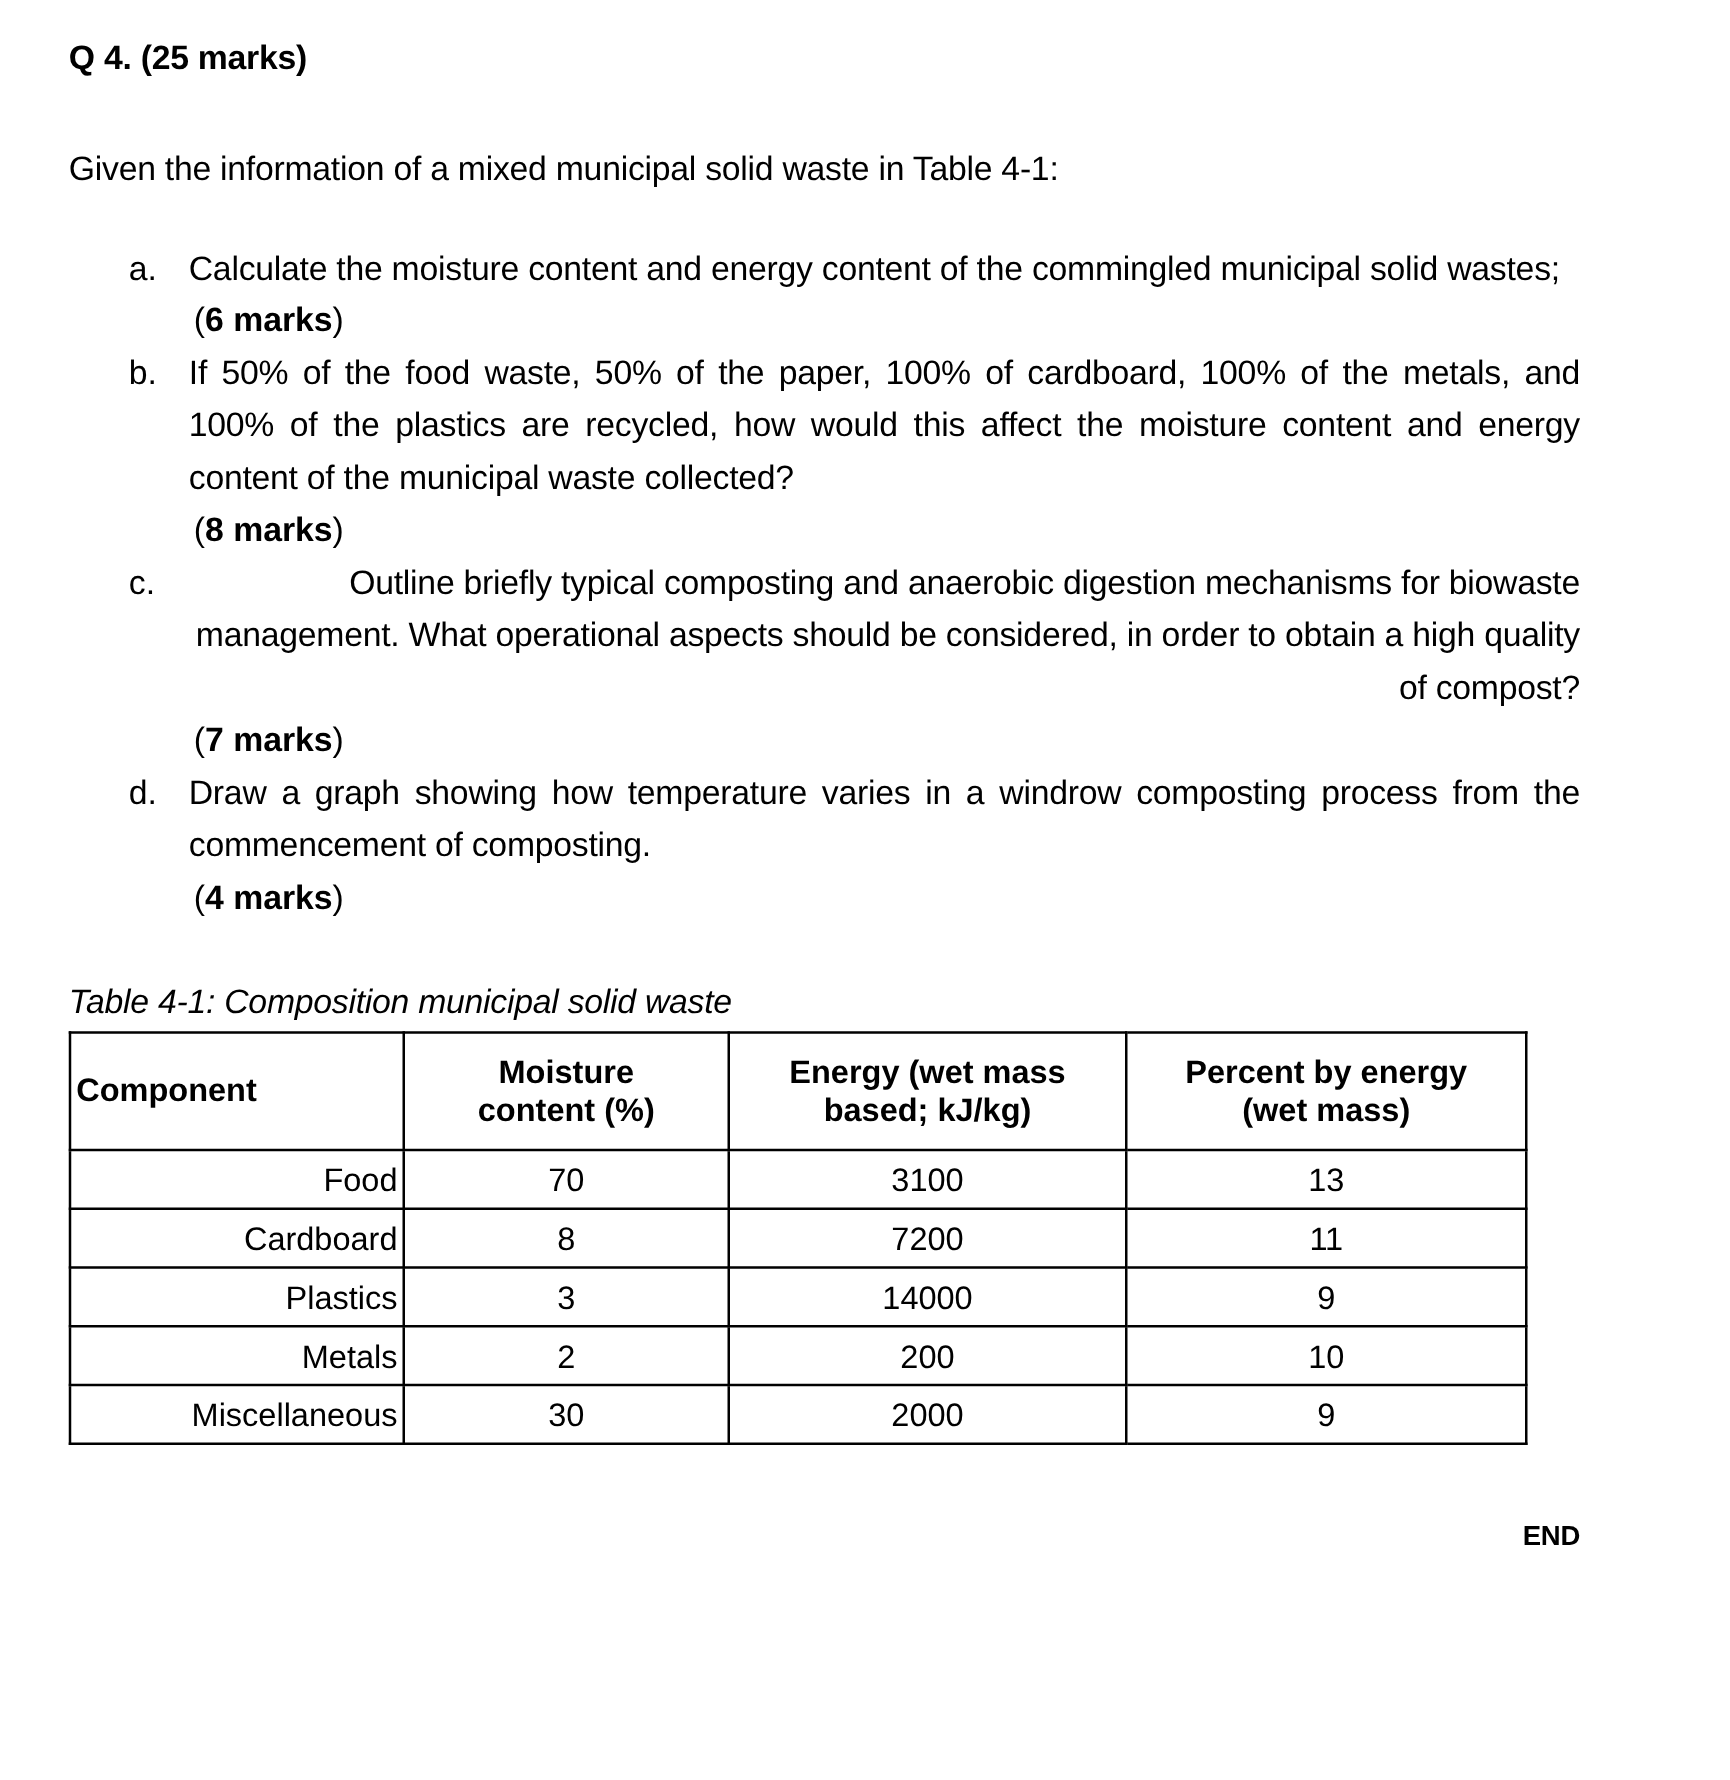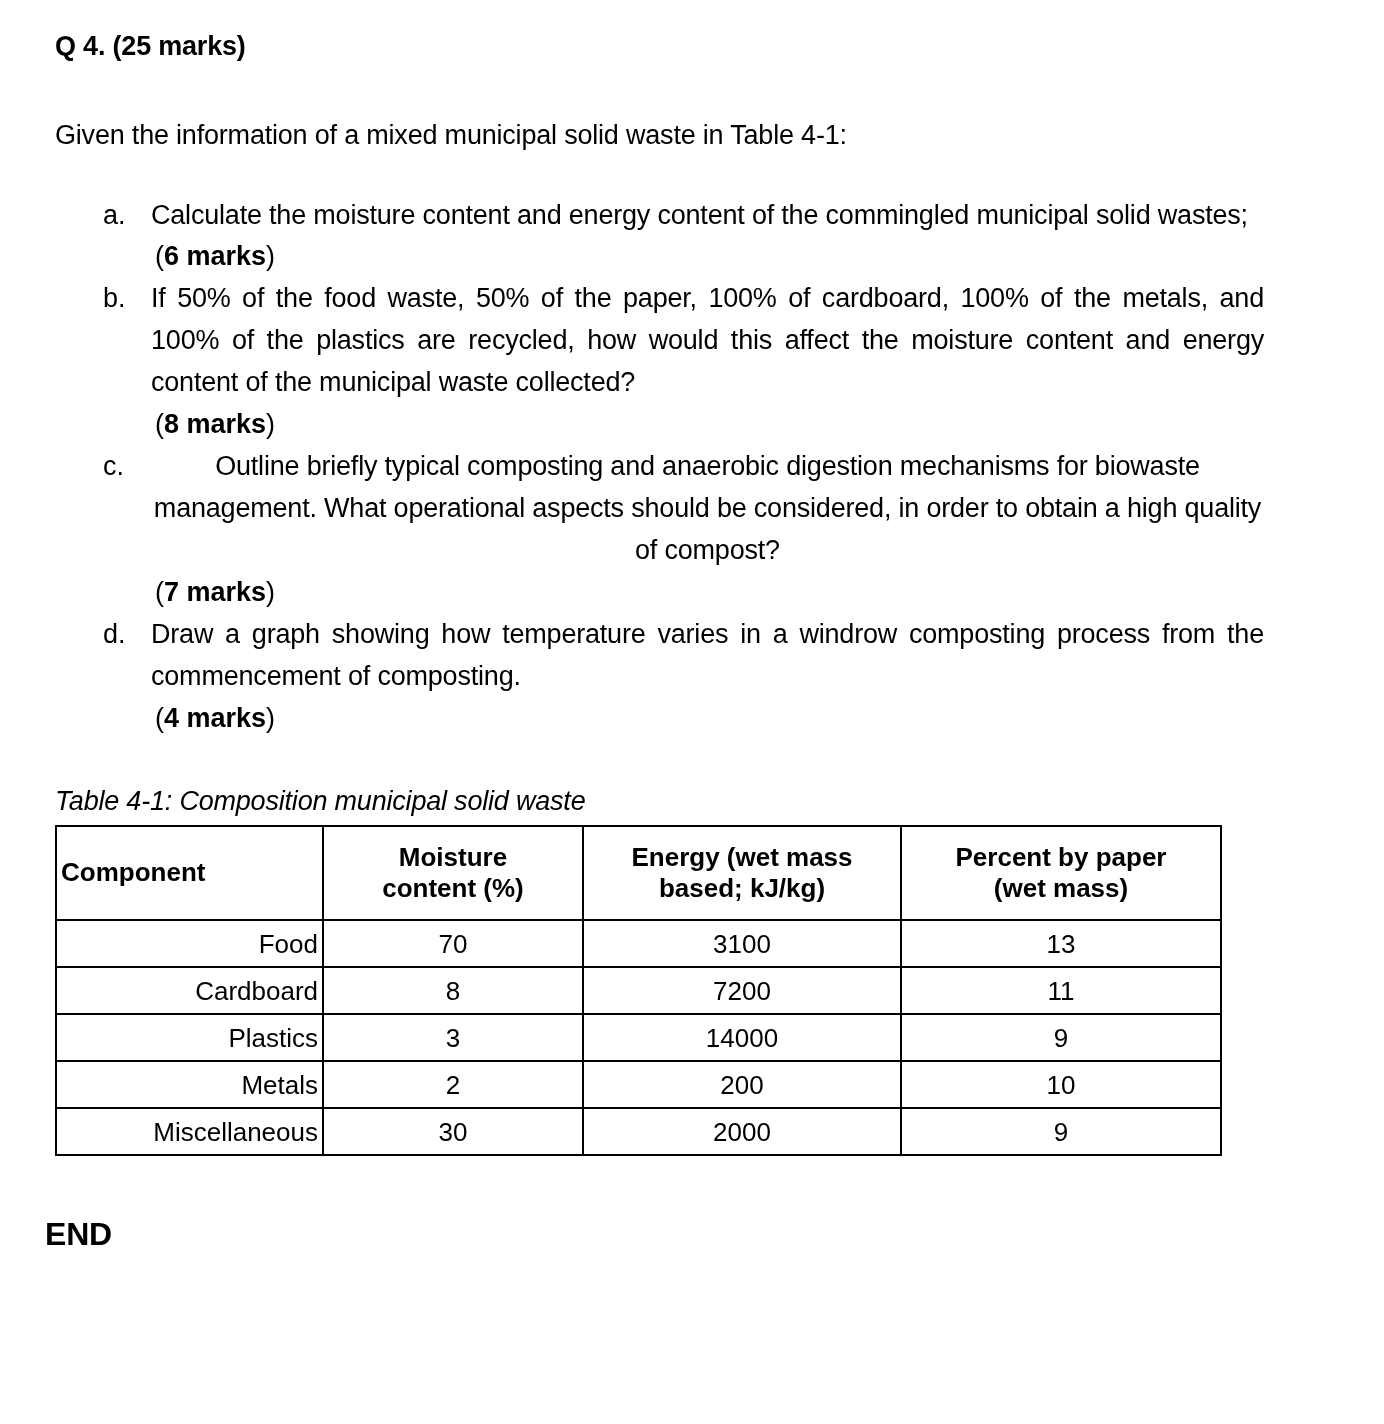--- a/index.html
+++ b/index.html
@@ -59,21 +59,21 @@
   .qbody {
     flex: 1 1 auto;
     font-size: 27px;
     line-height: 1.555;
     text-align: justify;
     text-justify: inter-word;
     letter-spacing: -0.2px;
     padding-right: 0px;
   }
   .qbody.nojustify {
-    text-align: center;
+    text-align: right;
   }
   .marks {
     font-size: 27px;
     line-height: 1.555;
     padding-left: 100px;
   }
   .marks b { font-weight: bold; }
 
   
   .table-caption {
@@ -117,22 +117,22 @@
     text-align: right;
     padding-left: 14px;
   }
   col.c1 { width: 267px; }
   col.c2 { width: 260px; }
   col.c3 { width: 318px; }
   col.c4 { width: 320px; }
 
   
   .end {
-    text-align: left;
-    font-size: 32px;
+    text-align: right;
+    font-size: 22px;
     font-weight: bold;
     margin-top: 60px;
     margin-left: -10px;
     letter-spacing: -0.2px;
   }
 </style>
 </head>
 <body>
 
 <div class="page">
@@ -185,21 +185,21 @@
         </th>
         <th>
           <span>Moisture</span><br>
           <span>content (%)</span>
         </th>
         <th>
           <span>Energy (wet mass</span><br>
           <span>based; kJ/kg)</span>
         </th>
         <th>
-          <span>Percent by paper</span><br>
+          <span>Percent by energy</span><br>
           <span>(wet mass)</span>
         </th>
       </tr>
     </thead>
     <tbody>
       <tr>
         <td class="name">Food</td>
         <td>70</td>
         <td>3100</td>
         <td>13</td>

